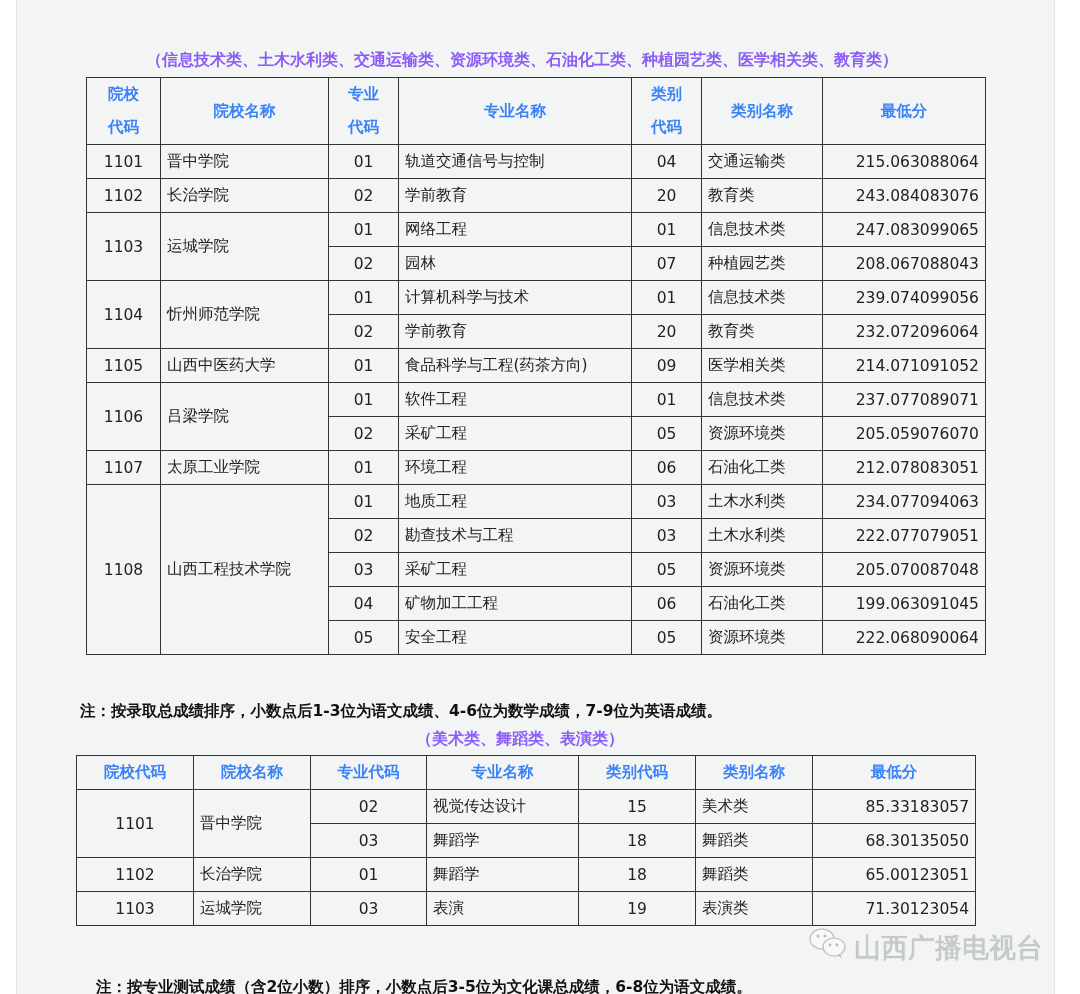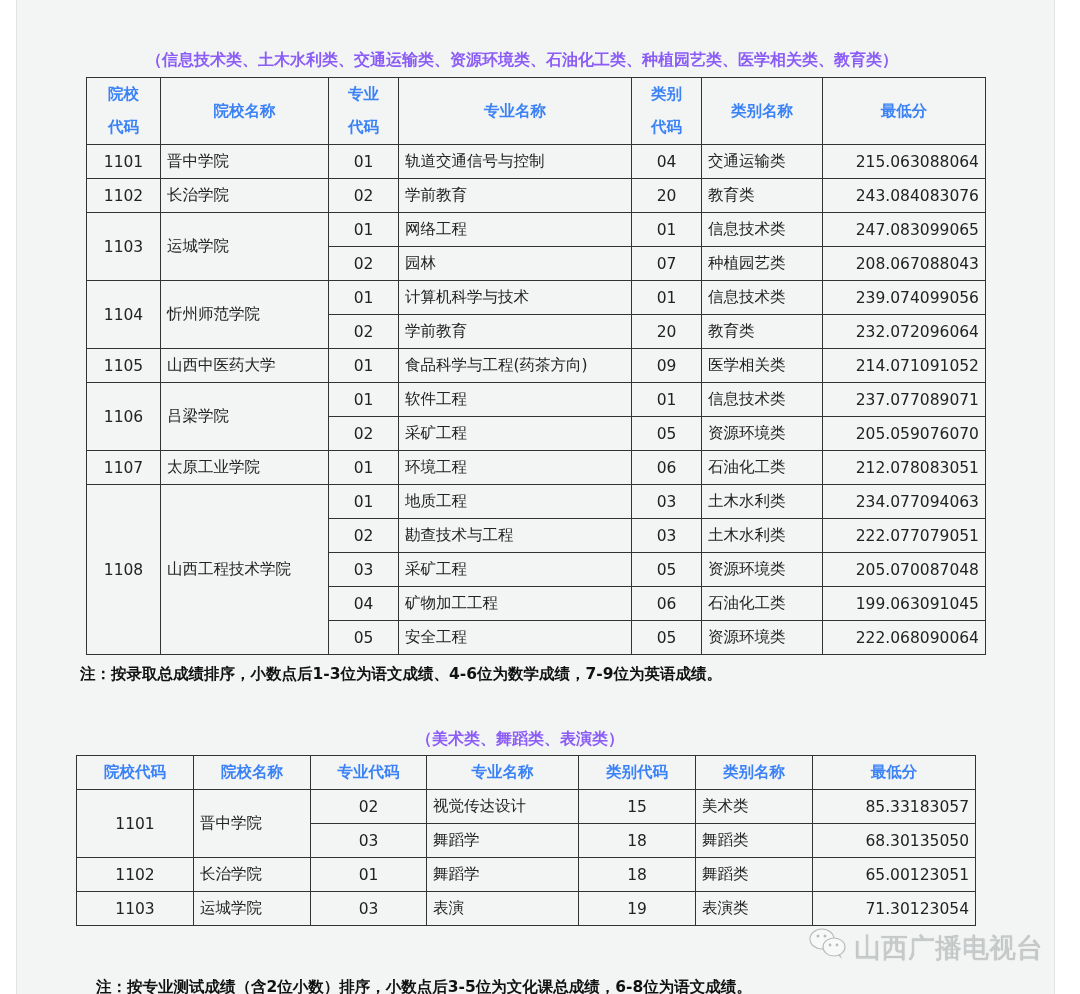--- a/index.html
+++ b/index.html
@@ -200,21 +200,21 @@
     <tr>
       <td class="c">05</td>
       <td class="l">安全工程</td>
       <td class="c">05</td>
       <td class="l">资源环境类</td>
       <td class="r">222.068090064</td>
     </tr>
   </tbody>
 </table>
 
-<div class="note" style="left:80px; top:664px;">注：按录取总成绩排序，小数点后1-3位为语文成绩、4-6位为数学成绩，7-9位为英语成绩。</div>
+<div class="note" style="left:80px; top:701px;">注：按录取总成绩排序，小数点后1-3位为语文成绩、4-6位为数学成绩，7-9位为英语成绩。</div>
 
 <div class="caption" style="left:416px; top:729px;">（美术类、舞蹈类、表演类）</div>
 
 <table class="t2" style="left:76px; top:755px; width:899px;">
   <colgroup>
     <col style="width:117px">
       <col style="width:117px">
       <col style="width:116px">
       <col style="width:152px">
     <col style="width:117px">

